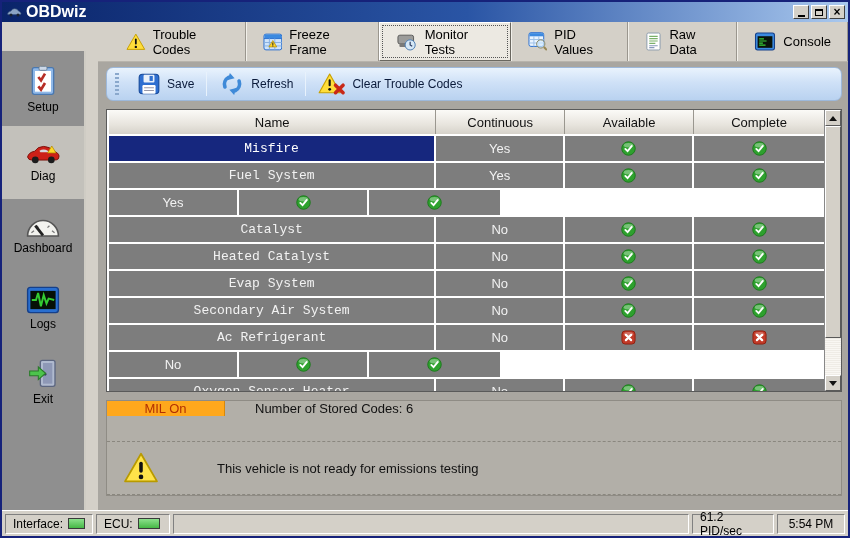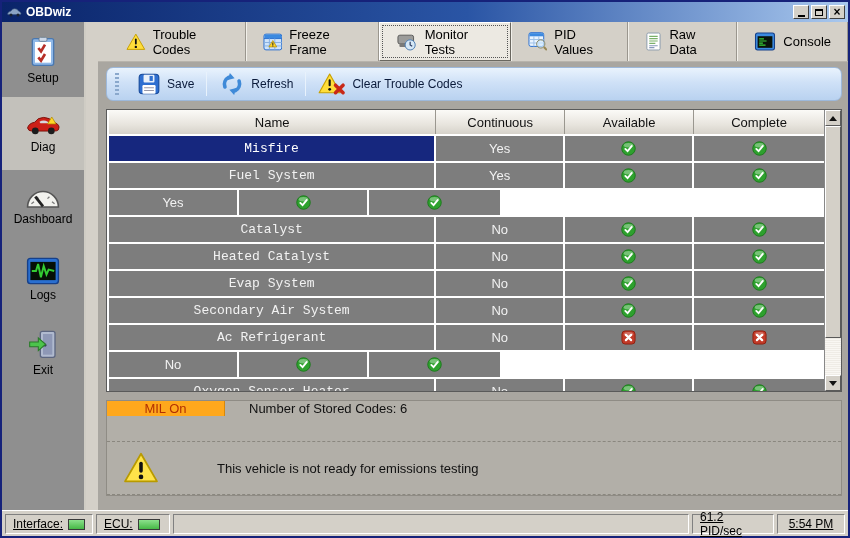--- a/index.html
+++ b/index.html
@@ -4,31 +4,31 @@
 <style>
   * { margin:0; padding:0; box-sizing:border-box; }
   html,body { width:850px; height:538px; }
   body { font-family:"Liberation Sans", sans-serif; font-size:13px; background:#3a6ea5; overflow:hidden; }
 
   .window { width:850px; height:538px; border:2px solid #16227a; background:#d4d0c8; display:flex; flex-direction:column; }
 
   
   .titlebar { height:20px; flex:0 0 20px; background:linear-gradient(90deg,#0a246a 0%,#2a55a5 55%,#a9c8ee 100%); display:flex; align-items:center; padding:0 3px 0 4px; }
   .titlebar .app-icon { width:16px; height:12px; margin-right:4px; }
-  .titlebar .title-text { color:#fff; font-weight:bold; font-size:12px; flex:1; }
+  .titlebar .title-text { color:#fff; font-weight:bold; font-size:16px; flex:1; }
   .winbtn { width:16px; height:14px; background:#d4d0c8; border:1px solid; border-color:#fff #404040 #404040 #fff; margin-left:2px; display:flex; align-items:center; justify-content:center; }
   .glyph-min { width:7px; height:2px; background:#000; margin-top:7px; }
   .glyph-max { width:8px; height:7px; border:1px solid #000; border-top:2px solid #000; }
   .glyph-close { font-size:12px; font-weight:bold; color:#000; line-height:1; }
 
   
   .main-row { flex:1; display:flex; min-height:0; }
 
   
-  .sidebar { width:84px; flex:0 0 84px; background:#8f8f8f; border-right:2px solid #cfccc4; display:flex; flex-direction:column; padding-top:2px; }
+  .sidebar { width:84px; flex:0 0 84px; background:#8f8f8f; border-right:2px solid #cfccc4; display:flex; flex-direction:column; padding-top:2px;margin-top:29px; }
   .side-item { height:73px; display:flex; flex-direction:column; align-items:center; justify-content:center; gap:3px; cursor:default; }
   .side-item.selected { background:#c3c1bb; }
   .side-item .lbl { font-size:12px; color:#000; }
   .side-item svg { display:block; }
   .sidebar-filler { flex:1; }
 
   
   .content { flex:1; display:flex; flex-direction:column; min-width:0; background:#d4d0c8;margin-left:12px; }
 
   
@@ -64,26 +64,26 @@
   .sb-btn { height:16px; flex:0 0 16px; background:#d4d0c8; border:1px solid; border-color:#fff #5a5a5a #5a5a5a #fff; display:flex; align-items:center; justify-content:center; }
   .tri-up { width:0; height:0; border-left:4px solid transparent; border-right:4px solid transparent; border-bottom:5px solid #111; }
   .tri-down { width:0; height:0; border-left:4px solid transparent; border-right:4px solid transparent; border-top:5px solid #111; }
   .sb-thumb { height:212px; background:#d4d0c8; border:1px solid; border-color:#fff #5a5a5a #5a5a5a #fff; }
   .sb-track-rest { flex:1; }
 
   
   .bottom-panel { margin-top:8px; flex:0 0 96px; border:1px solid #8f8c85; background:#b2afa8; display:flex; flex-direction:column; }
   .mil-row { height:41px; flex:0 0 41px; display:flex; align-items:flex-start; border-bottom:1px dashed #8a877f; }
   .mil-badge { width:118px; background:#ffa81c; border-right:1px solid #d8880a; color:#b33000; display:flex; align-items:center; justify-content:center; font-size:13px; }
-  .codes-text { display:flex; align-items:center; padding-left:24px; color:#111; font-size:13px; }
+  .codes-text { display:flex; align-items:center; padding-left:30px; color:#111; font-size:13px; }
   .warn-row { flex:1; display:flex; align-items:center; padding-left:16px; border-bottom:1px dashed #8a877f;gap:28px; }
   .warn-text { margin-left:30px; color:#111; font-size:13px; }
 
   
-  .statusbar { height:26px; flex:0 0 26px; background:#d4d0c8; border-top:1px solid #fff; display:flex; align-items:flex-end; padding:2px 3px; gap:3px;text-decoration:underline; }
+  .statusbar { height:26px; flex:0 0 26px; background:#d4d0c8; border-top:1px solid #fff; display:flex; align-items:center; padding:2px 3px; gap:3px; }
   .sb-panel { height:20px; border:1px solid; border-color:#808080 #fff #fff #808080; display:flex; align-items:center; padding:0 7px; gap:5px; font-size:12px; color:#000; }
   .sb-spacer { flex:1; }
   .led { width:22px; height:11px; background:linear-gradient(180deg,#8ce08c,#46b846); border:1px solid #3a3a3a; }
   .p-right { justify-content:center; }
 </style>
 </head>
 <body>
 
 <div class="window">
 

